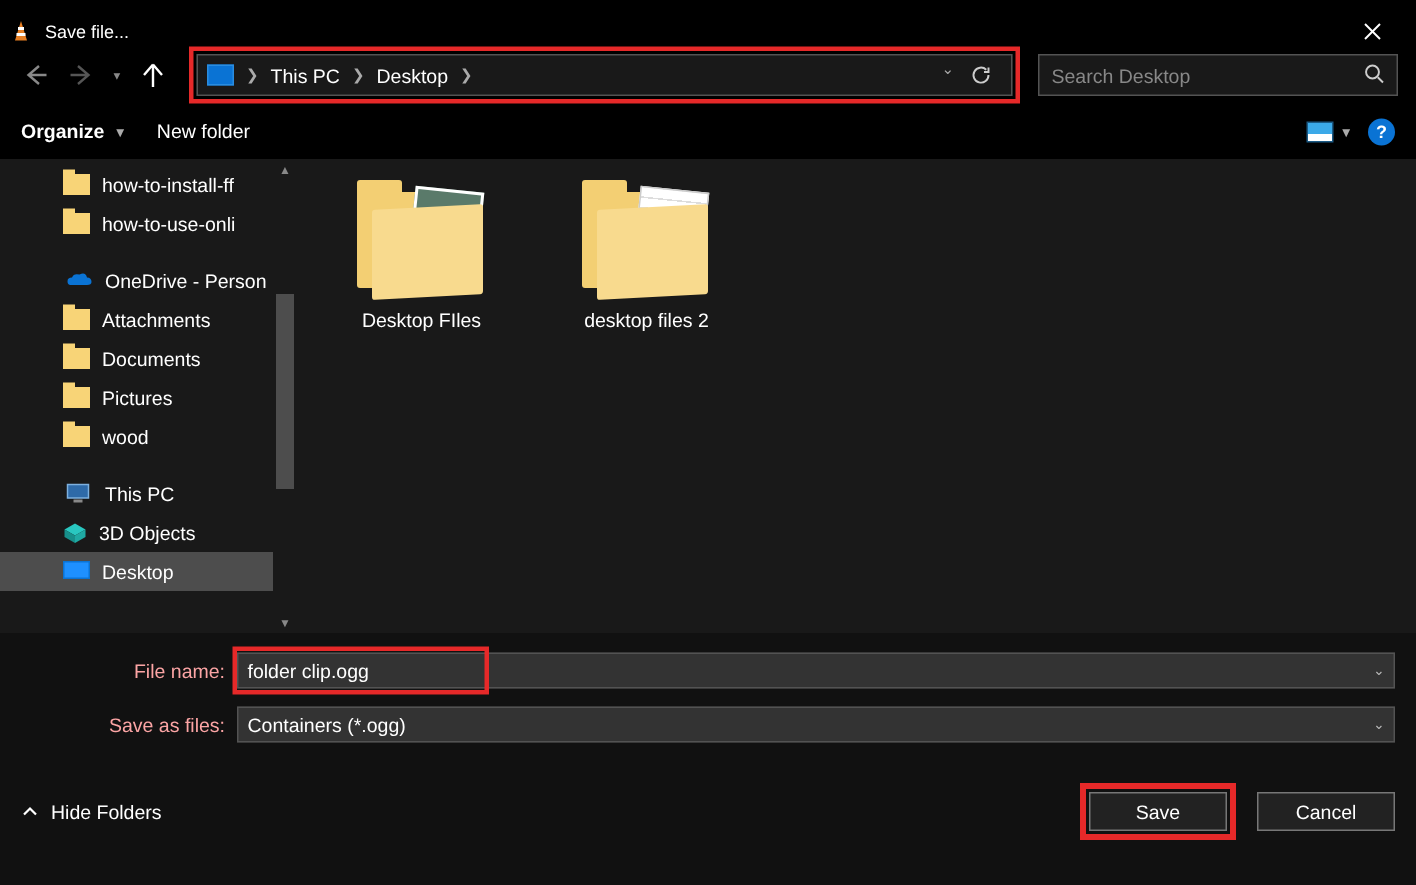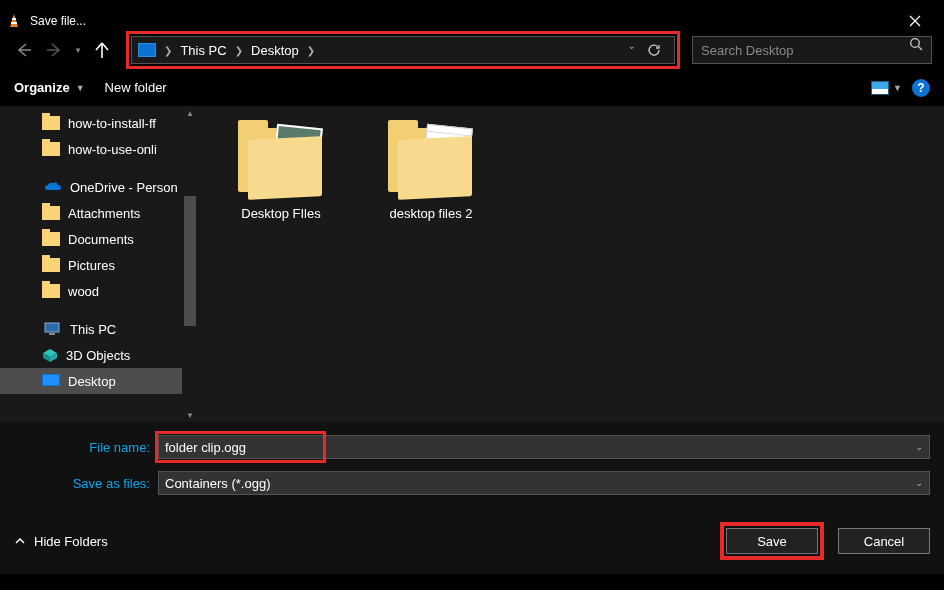--- a/index.html
+++ b/index.html
@@ -42,21 +42,21 @@
     gap: 4px; color:#fff;
   }
   .crumb-icon { width:18px; height:14px; background:#0a73d4; border:1px solid #2a8de0; }
   .crumb-sep { color:#aaa; font-size:10px; padding:0 4px; }
   .crumb { font-size:13px; color:#fff; }
   .addr-right { display:flex; gap:8px; color:#aaa; padding-right:4px; }
   .refresh { width:20px; height:20px; display:flex; align-items:center; justify-content:center; }
 
   .search {
     width:240px; height:28px; background:#191919; border:1px solid #535353;
-    display:flex; padding:0 8px; color:#888;
+    display:flex; align-items:center; padding:0 8px; color:#888;
   }
   .search input {
     flex:1; background:transparent; border:none; outline:none; color:#fff; font-size:13px;
   }
   .search input::placeholder { color:#888; }
   .search-icon { color:#ccc; }
 
   .cmdrow {
     height: 36px; display:flex; align-items:center; padding: 0 14px; gap: 20px;
     border-bottom: 1px solid #000;
@@ -142,40 +142,40 @@
   }
 
   .bottom {
     background:#111; padding: 10px 0 0 0;
   }
   .formrow {
     display:flex; align-items:center; height:30px; margin-bottom:6px;
     padding-right:14px;
   }
   .formlabel {
-    width:158px; text-align:right; padding-right:8px; font-size:13px; color:#0ea5e9;
+    width:158px; text-align:right; padding-right:8px; font-size:13px; color:#fca5a5;
   }
   .field-wrap {
     flex:1; position:relative;
   }
   .combo {
     width:100%; height:24px; background:#333; border:1px solid #535353;
     color:#fff; padding:0 22px 0 6px; font-size:13px; position:relative;
     display:flex; align-items:center;
   }
   .combo .dd {
     position:absolute; right:6px; top:50%; transform:translateY(-50%); font-size:9px; color:#bbb;
   }
   .name-highlight {
     position:absolute; left:-3px; top:-4px; width:171px; height:32px;
     border:3px solid #e62929; pointer-events:none;
   }
 
   .footer {
-    display:flex; align-items:center; padding: 18px 14px 14px 14px;
+    display:flex; align-items:center; padding: 18px 14px 30px 14px;
   }
   .hide-folders {
     display:flex; align-items:center; gap:8px; cursor:pointer; font-size:13px;
   }
   .footer .spacer { flex:1; }
   .btn {
     width:92px; height:26px; display:flex; align-items:center; justify-content:center;
     border:1px solid #777; background:#222; cursor:pointer; font-size:13px;
   }
   .save-wrap {

